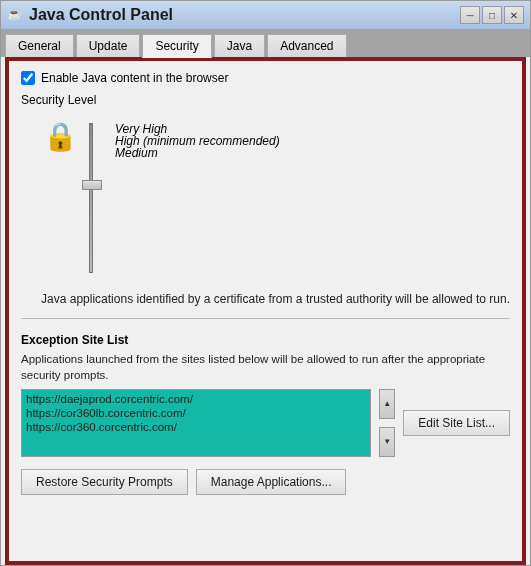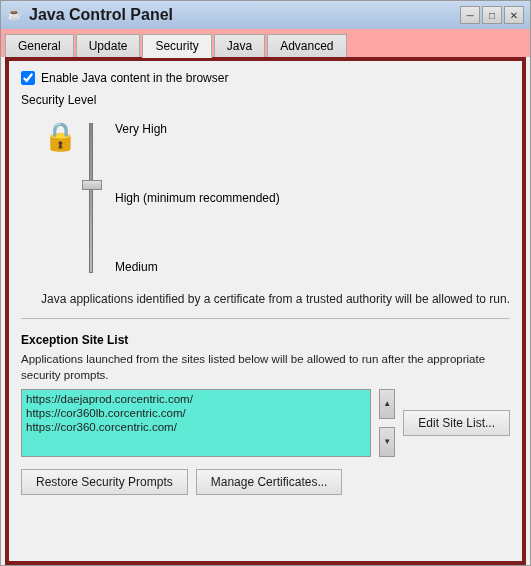--- a/index.html
+++ b/index.html
@@ -49,21 +49,21 @@
       display: flex;
       align-items: center;
       justify-content: center;
       font-size: 10px;
       cursor: pointer;
       color: #333;
     }
     .tabs {
       display: flex;
       padding: 4px 4px 0 4px;
-      background: #fca5a5;
+      background: #a3a3a3;
       gap: 2px;
       flex-shrink: 0;
     }
     .tab {
       padding: 4px 12px;
       border: 1px solid #aaa;
       background: linear-gradient(to bottom, #e8e8e8, #d8d8d8);
       cursor: pointer;
       font-size: 12px;
       border-bottom: none;
@@ -145,24 +145,25 @@
       top: 56px;
       width: 20px;
       height: 10px;
       background: linear-gradient(to bottom, #e0e0e0, #c0c0c0);
       border: 1px solid #888;
       cursor: pointer;
     }
     .slider-labels {
       display: flex;
       flex-direction: column;
-      justify-content: space-between;
+      justify-content: flex-start;
       height: 150px;
       margin-top: 10px;
       padding-left: 14px;
+      font-style: italic;
     }
     .slider-labels span {
       font-size: 12px;
       line-height: 1;
     }
     .description-text {
       font-size: 12px;
       color: #222;
       line-height: 1.4;
       text-align: right;
@@ -183,21 +184,21 @@
     }
     .exception-list-row {
       display: flex;
       gap: 8px;
       align-items: stretch;
     }
     .exception-list-box {
       flex: 1;
       height: 68px;
       border: 1px solid #999;
-      background: #5eead4;
+      background: #14b8a6;
       overflow-y: auto;
       padding: 2px 4px;
       font-size: 11.5px;
       color: #222;
     }
     .exception-list-box div {
       padding: 1px 0;
     }
     .scroll-buttons {
       display: flex;
@@ -330,18 +331,18 @@
         <div class="scroll-buttons">
           <div class="scroll-btn">▲</div>
           <div class="scroll-btn">▼</div>
         </div>
         <button class="edit-site-btn">Edit Site List...</button>
       </div>
     </div>
 
     <div class="bottom-buttons">
       <button>Restore Security Prompts</button>
-      <button>Manage Certificates...</button>
+      <button>Manage Applications...</button>
     </div>
 
   </div>
 
 </div>
 
 </body></html>

